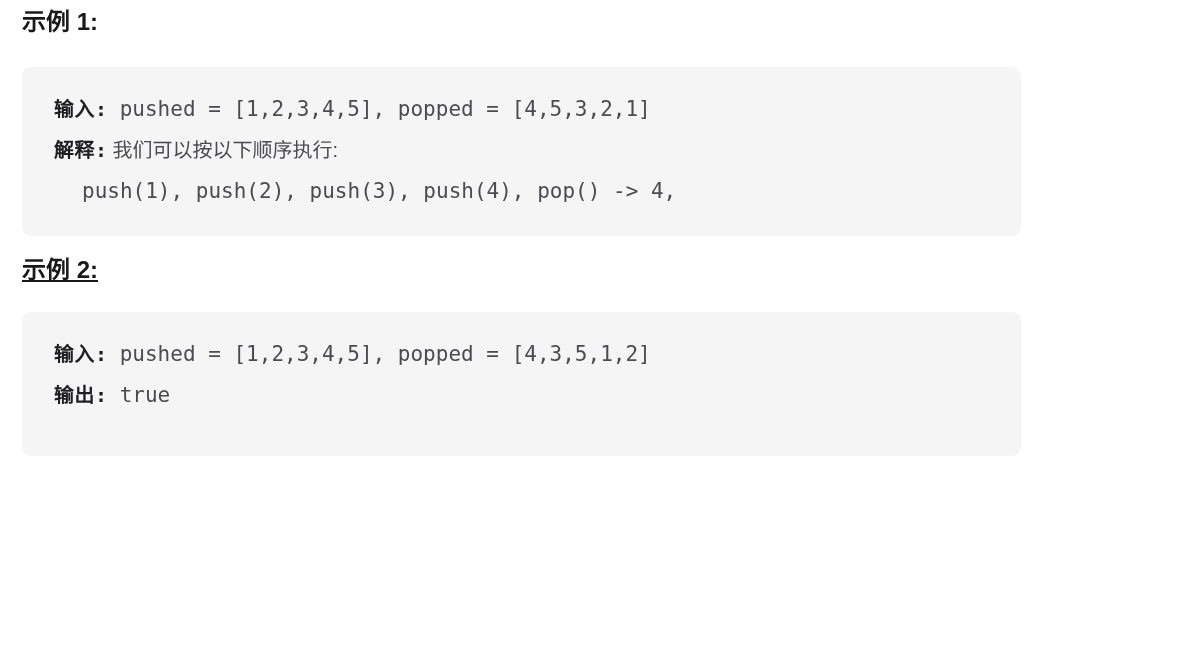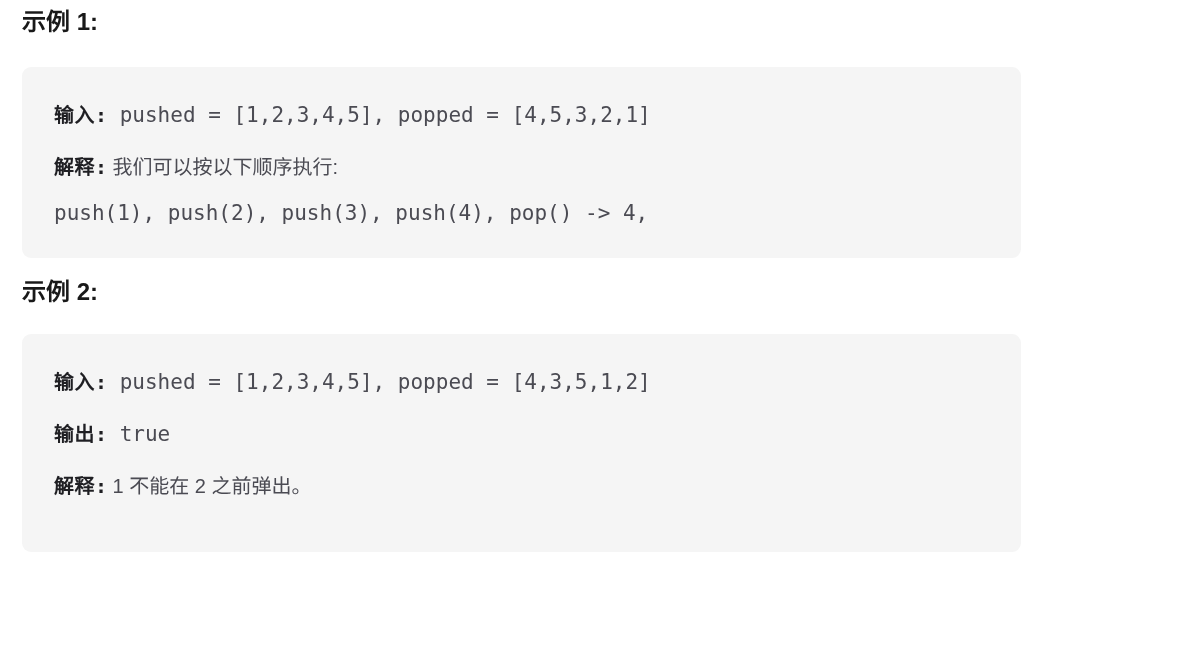--- a/index.html
+++ b/index.html
@@ -32,39 +32,40 @@
     padding: 0;
   }
 
   
   .heading-1 {
     padding-top: 10px;
   }
   
   .heading-2 {
     padding-top: 22px;
+    text-decoration: underline;
   }
 
   .code-block {
     box-sizing: border-box;
     background: #f5f5f5;
     border-radius: 9px;
     margin-top: 33px;
     padding: 22px 32px 24px 32px;
   }
 
   .code-block.block-2 {
     margin-top: 30px;
     padding-bottom: 40px;
   }
 
   .code-line {
     font-family: "DejaVu Sans Mono", "Liberation Mono", monospace;
     font-size: 21px;
-    line-height: 52px;
+    line-height: 41px;
     color: #4b4b53;
     white-space: pre;
     letter-spacing: 0;
   }
 
   .label {
     font-family: "Liberation Sans", "DejaVu Sans", sans-serif;
     font-weight: bold;
     font-size: 20px;
     color: #1f1f23;
@@ -91,20 +92,21 @@
     color: #4b4b53;
     white-space: pre;
   }
 
   .cont-line {
     font-family: "DejaVu Sans Mono", "Liberation Mono", monospace;
     font-size: 21px;
     line-height: 41px;
     color: #4b4b53;
     white-space: pre;
+    margin-left: 28px;
   }
 </style>
 </head>
 <body>
 
 <div class="page">
 
   <h2 class="example-heading heading-1">示例 1:</h2>
 
   <div class="code-block block-1">
@@ -119,17 +121,16 @@
   </div>
 
   <h2 class="example-heading heading-2">示例 2:</h2>
 
   <div class="code-block block-2">
 
     <div class="code-line"><span class="label">输入</span><span class="label-colon">:</span><span class="value"> pushed = [1,2,3,4,5], popped = [4,3,5,1,2]</span></div>
 
     <div class="code-line"><span class="label">输出</span><span class="label-colon">:</span><span class="value"> true</span></div>
 
-    <div class="code-line"><span class="label">解释</span><span class="label-colon">:</span><span class="value-cjk"> 1 不能在 2 之前弹出。</span></div>
 
   </div>
 
 </div>
 
 </body></html>

